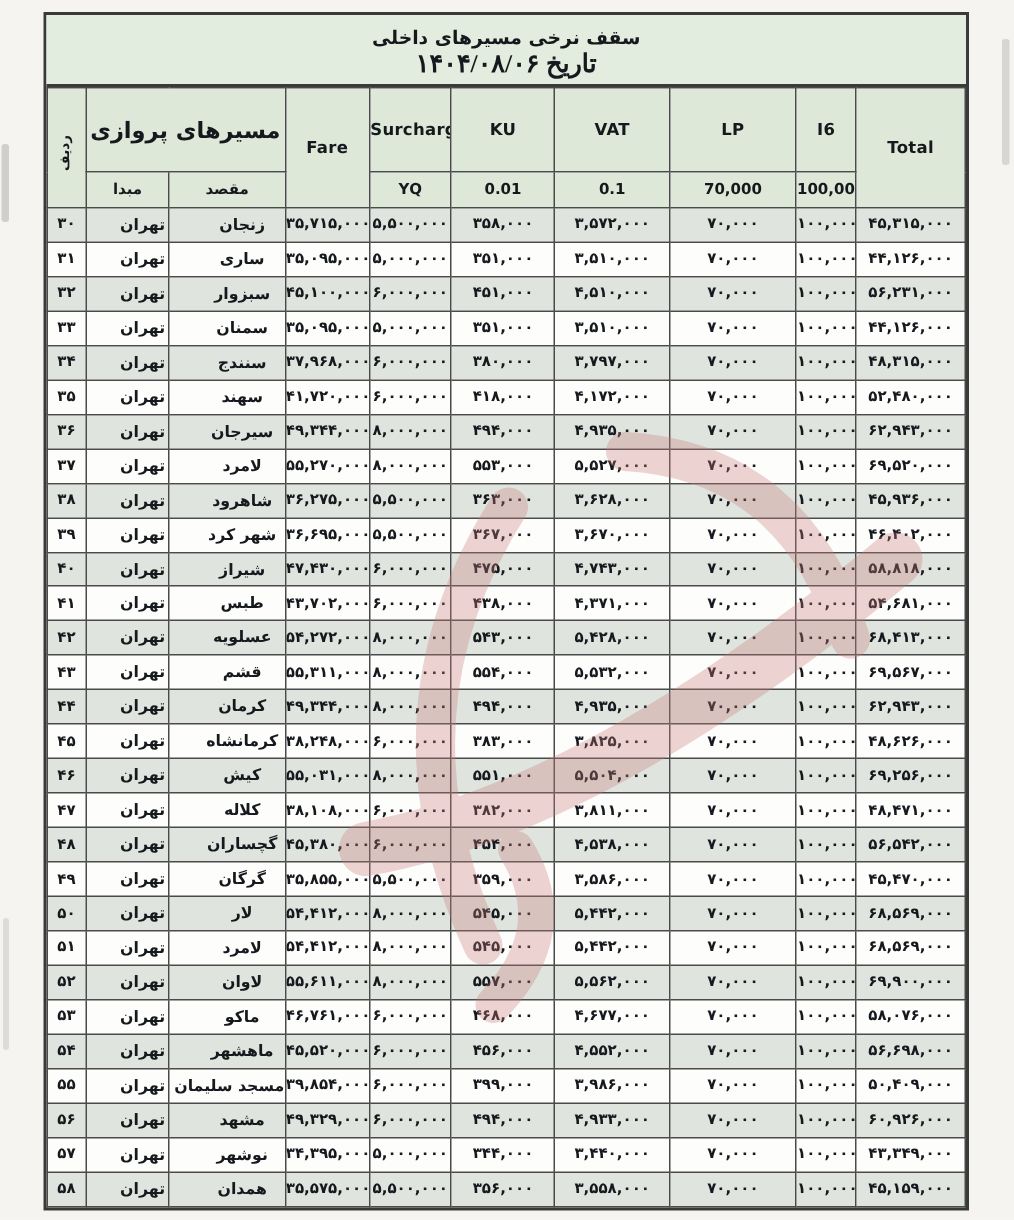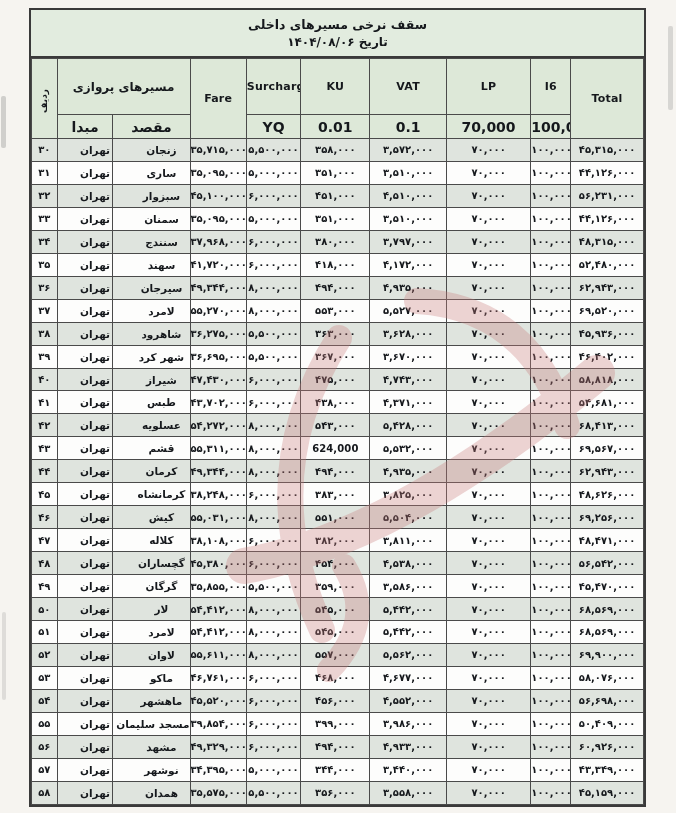--- a/index.html
+++ b/index.html
@@ -3,30 +3,30 @@
 <meta charset="utf-8">
 <style>
   html,body{margin:0;padding:0;width:676px;height:813px;overflow:hidden;
     background:#f6f4f0;font-family:"DejaVu Sans","Liberation Sans",sans-serif;}
   .page{position:relative;width:676px;height:684px;}
   .sheet{position:absolute;left:29px;top:8px;width:617px;height:799px;
     border:2px solid #3a3a3a;background:#fdfdfc;display:flex;flex-direction:column;box-sizing:border-box;}
   .title-box{background:#e2ecdf;border-bottom:2px solid #3a3a3a;
     padding:6px 0 5px 0;text-align:center;direction:rtl;}
   .title-line{font-size:12.5px;font-weight:bold;color:#15181c;line-height:18px;}
-  .date-line{font-size:12px;font-weight:bold;color:#15181c;line-height:17px;}
+  .date-line{font-size:17px;font-weight:bold;color:#15181c;line-height:17px;font-family:Liberation Serif, serif;}
   table{width:100%;flex:1;border-collapse:collapse;table-layout:fixed;direction:ltr;}
   th,td{border:1px solid #4a4a4a;padding:0;text-align:center;vertical-align:middle;
     color:#15181c;font-weight:bold;overflow:hidden;white-space:nowrap;}
   thead th{background:#dde8d8;}
   thead tr.group-row{height:56px;}
   thead tr.sub-row{height:24px;}
-  .hdr-fa{font-size:12px;direction:rtl;}
+  .hdr-fa{font-size:15px;direction:rtl;}
   .hdr-en{font-size:11px;letter-spacing:.2px;}
-  .hdr-sub{font-size:14px;}
+  .hdr-sub{font-size:10px;}
   .rot{display:inline-block;transform:rotate(-90deg);font-size:9px;direction:rtl;}
   tbody tr{height:22px;margin-top:48px;}
   tbody tr:nth-child(odd){background:#dfe4de;}
   tbody tr:nth-child(even){background:#fdfdfc;}
   td.num{font-size:10px;letter-spacing:.1px;}
   td.fa{font-size:10.5px;direction:rtl;padding-left:20px;}
   .watermark{position:absolute;left:29px;top:8px;width:617px;height:799px;
     pointer-events:none;z-index:6;}
   .artifact{position:absolute;background:#8a8a8a;opacity:.35;border-radius:2px;z-index:2;}
   .a1{left:1px;top:96px;width:5px;height:52px;}
@@ -240,21 +240,21 @@
             <td class="num">۷۰,۰۰۰</td>
             <td class="num">۱۰۰,۰۰۰</td>
             <td class="num">۶۸,۴۱۳,۰۰۰</td>
           </tr>
           <tr>
             <td class="num">۴۳</td>
             <td class="fa">تهران</td>
             <td class="fa">قشم</td>
             <td class="num">۵۵,۳۱۱,۰۰۰</td>
             <td class="num">۸,۰۰۰,۰۰۰</td>
-            <td class="num">624,000</td>
+            <td class="num">۵۵۴,۰۰۰</td>
             <td class="num">۵,۵۳۲,۰۰۰</td>
             <td class="num">۷۰,۰۰۰</td>
             <td class="num">۱۰۰,۰۰۰</td>
             <td class="num">۶۹,۵۶۷,۰۰۰</td>
           </tr>
           <tr>
             <td class="num">۴۴</td>
             <td class="fa">تهران</td>
             <td class="fa">کرمان</td>
             <td class="num">۴۹,۳۴۴,۰۰۰</td>

